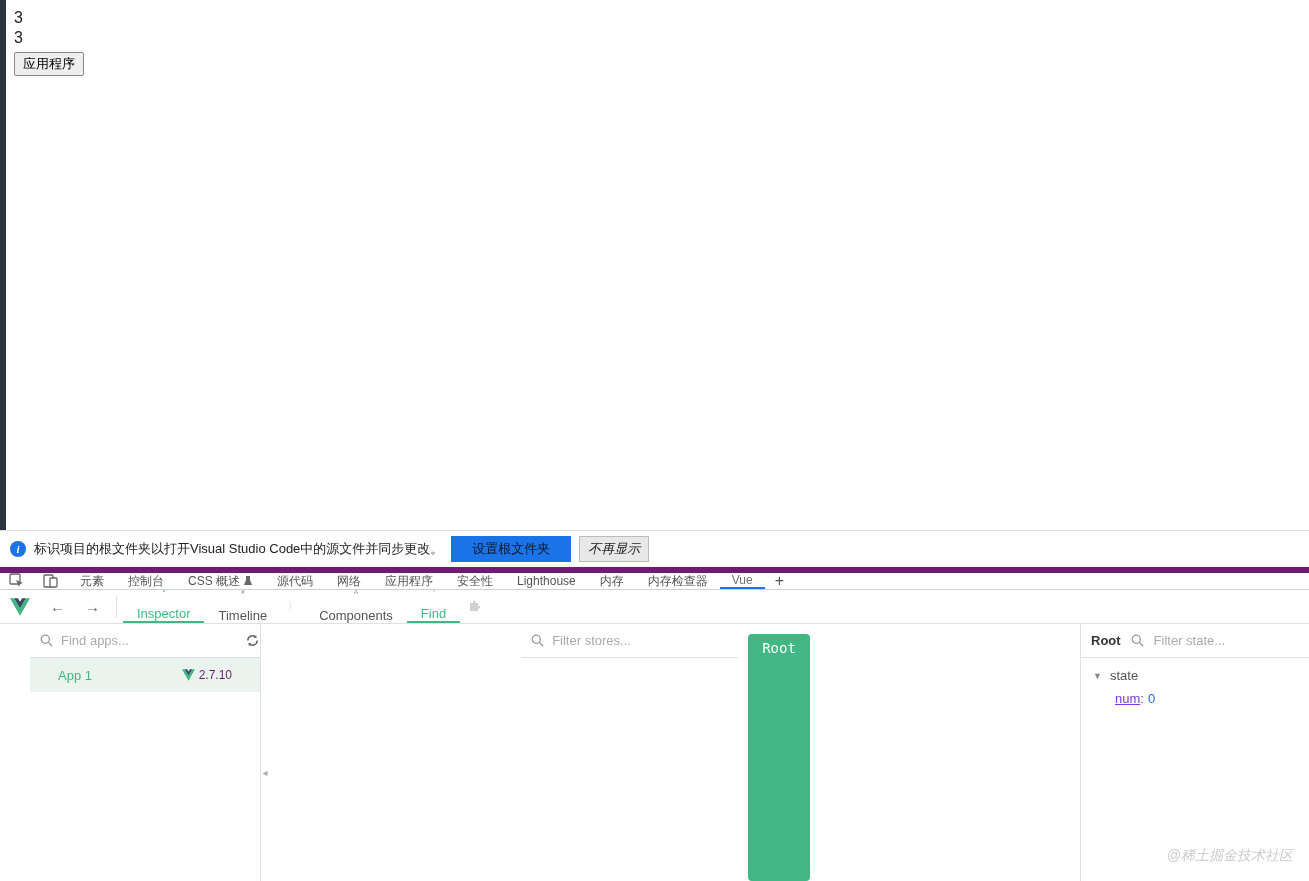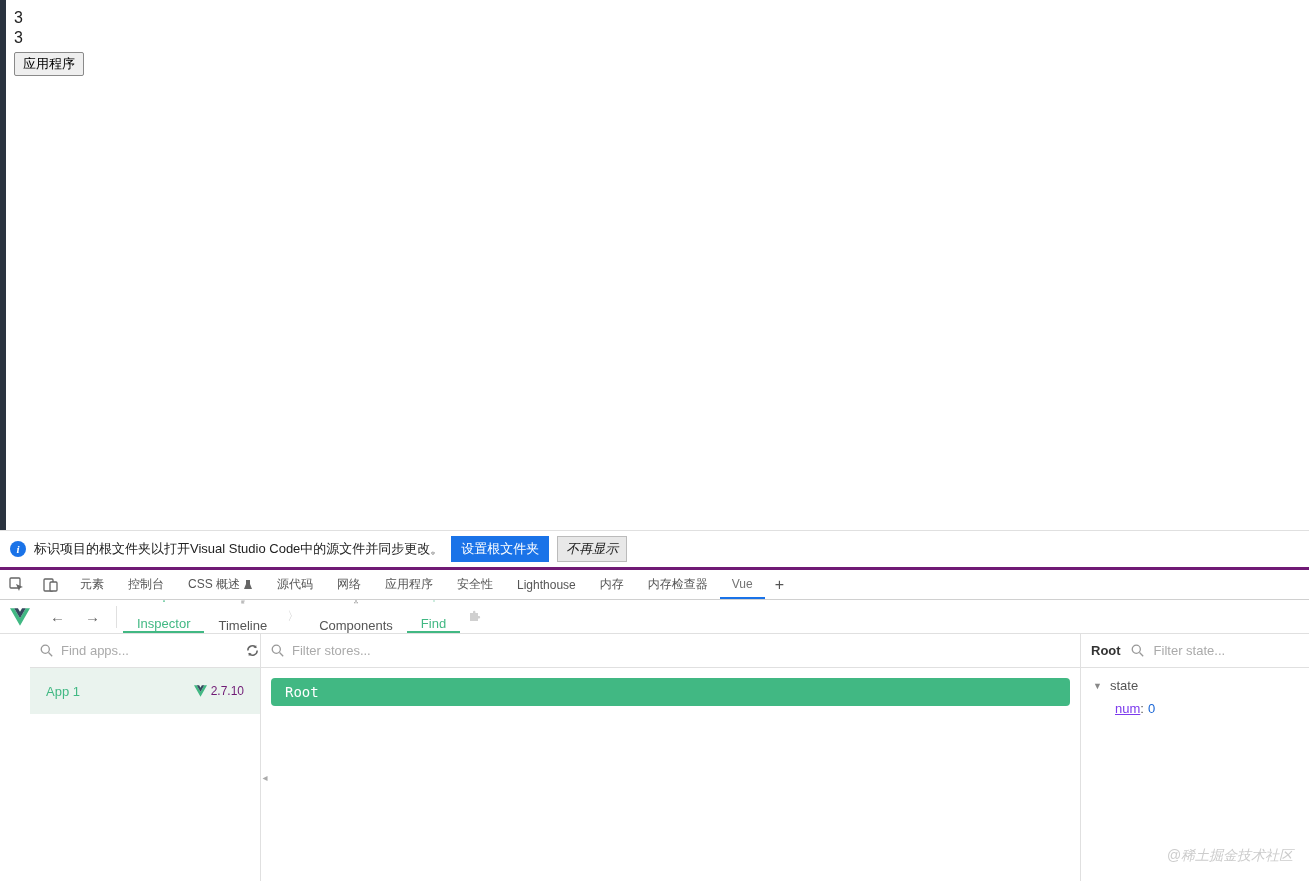--- a/index.html
+++ b/index.html
@@ -22,28 +22,28 @@
       display: flex; align-items: center; gap: 8px;
       padding: 5px 10px; font-size: 13px; color: #222;
       border-top: 1px solid #e0e0e0;
     }
     .info-icon {
       width: 16px; height: 16px; border-radius: 50%;
       background: #1a73e8; color: #fff; display: flex;
       align-items: center; justify-content: center; font-size: 11px; font-weight: bold;
       font-style: italic; font-family: Georgia, serif;
     }
-    .btn-primary { background: #1a73e8; color: #ffffff; border: none; padding: 4px 10px; font-size: 13px; cursor: pointer; }
+    .btn-primary { background: #1a73e8; color: #0f172a; border: none; padding: 4px 21px; font-size: 13px; cursor: pointer; }
     .btn-secondary { background: #e8e8e8; color: #222; border: 1px solid #bbb; padding: 3px 8px; font-size: 13px; cursor: pointer; font-style: italic; }
 
     
     .devtools-tabs {
       display: flex; align-items: center; gap: 0;
-      border-top: 3px solid #701a75; border-bottom: 1px solid #d0d0d0;
-      height: 33px; font-size: 12px; color: #555;
+      border-top: 6px solid #701a75; border-bottom: 1px solid #d0d0d0;
+      height: 23px; font-size: 12px; color: #555;
     }
     .devtools-tabs .tab-icon { width: 34px; display: flex; align-items: center; justify-content: center; cursor: pointer; color: #666; }
     .devtools-tabs .tab { padding: 0 12px; height: 100%; display: flex; align-items: center; cursor: pointer; }
     .devtools-tabs .tab.active { color: #737373; border-bottom: 2px solid #1a73e8; }
     .devtools-tabs .plus { padding: 0 10px; cursor: pointer; font-size: 16px; }
     .overflow-icon { width: 10px; height: 10px; margin-left: 3px; }
 
     
     .vue-bar {
       display: flex; align-items: center; height: 34px;
@@ -53,32 +53,32 @@
     .vue-bar .nav-arrow { padding: 0 10px; cursor: pointer; color: #666; font-size: 15px; }
     .vue-bar .divider { width: 1px; height: 22px; background: #e0e0e0; margin: 0 6px; }
     .vue-bar .vtab { display: flex; align-items: center; gap: 14px; padding: 0 14px; height: 100%; cursor: pointer; flex-direction: column; }
     .vue-bar .vtab.active { color: #41b883; border-bottom: 2px solid #41b883; }
     .vue-bar .chevron { color: #ccc; padding: 0 6px; font-size: 12px; }
     .vue-bar .puzzle { color: #d0d0d0; padding-left: 6px; }
 
     
     .panels { display: flex; flex: 1; min-height: 0; margin-left: 30px; }
     .panel-left { width: 231px; border-right: 1px solid #e0e0e0; display: flex; flex-direction: column; }
-    .panel-mid { flex: 1; border-right: 1px solid #e0e0e0; display: flex; flex-direction: column; position: relative; }
+    .panel-mid { flex: 1; border-right: 1px solid #e0e0e0; display: flex; position: relative; justify-content: center; }
     .panel-right { width: 228px; display: flex; flex-direction: column; }
 
     .search-row { display: flex; align-items: center; height: 34px; padding: 0 10px; border-bottom: 1px solid #e0e0e0; gap: 8px; }
     .search-row input { flex: 1; border: none; outline: none; font-size: 13px; color: #555; }
     .search-row input::placeholder { color: #aaa; }
     .search-icon { color: #999; font-size: 13px; }
     .refresh-icon { color: #666; cursor: pointer; font-size: 14px; }
 
     .app-row {
       display: flex; align-items: center; justify-content: space-between;
-      height: 46px; padding: 0 16px; background: #eaf3ee; color: #41b883;
+      height: 34px; padding: 0 28px; background: #eaf3ee; color: #41b883;
       font-size: 13px; cursor: pointer;
     }
     .app-row .version { display: flex; align-items: center; gap: 4px; color: #701a75; font-size: 12px; }
 
     .root-item {
       margin: 10px 10px 0 10px; padding: 6px 14px;
       background: #41b883; color: #fff; border-radius: 4px;
       font-family: "Consolas", monospace; font-size: 14px; cursor: pointer;
     }
 

